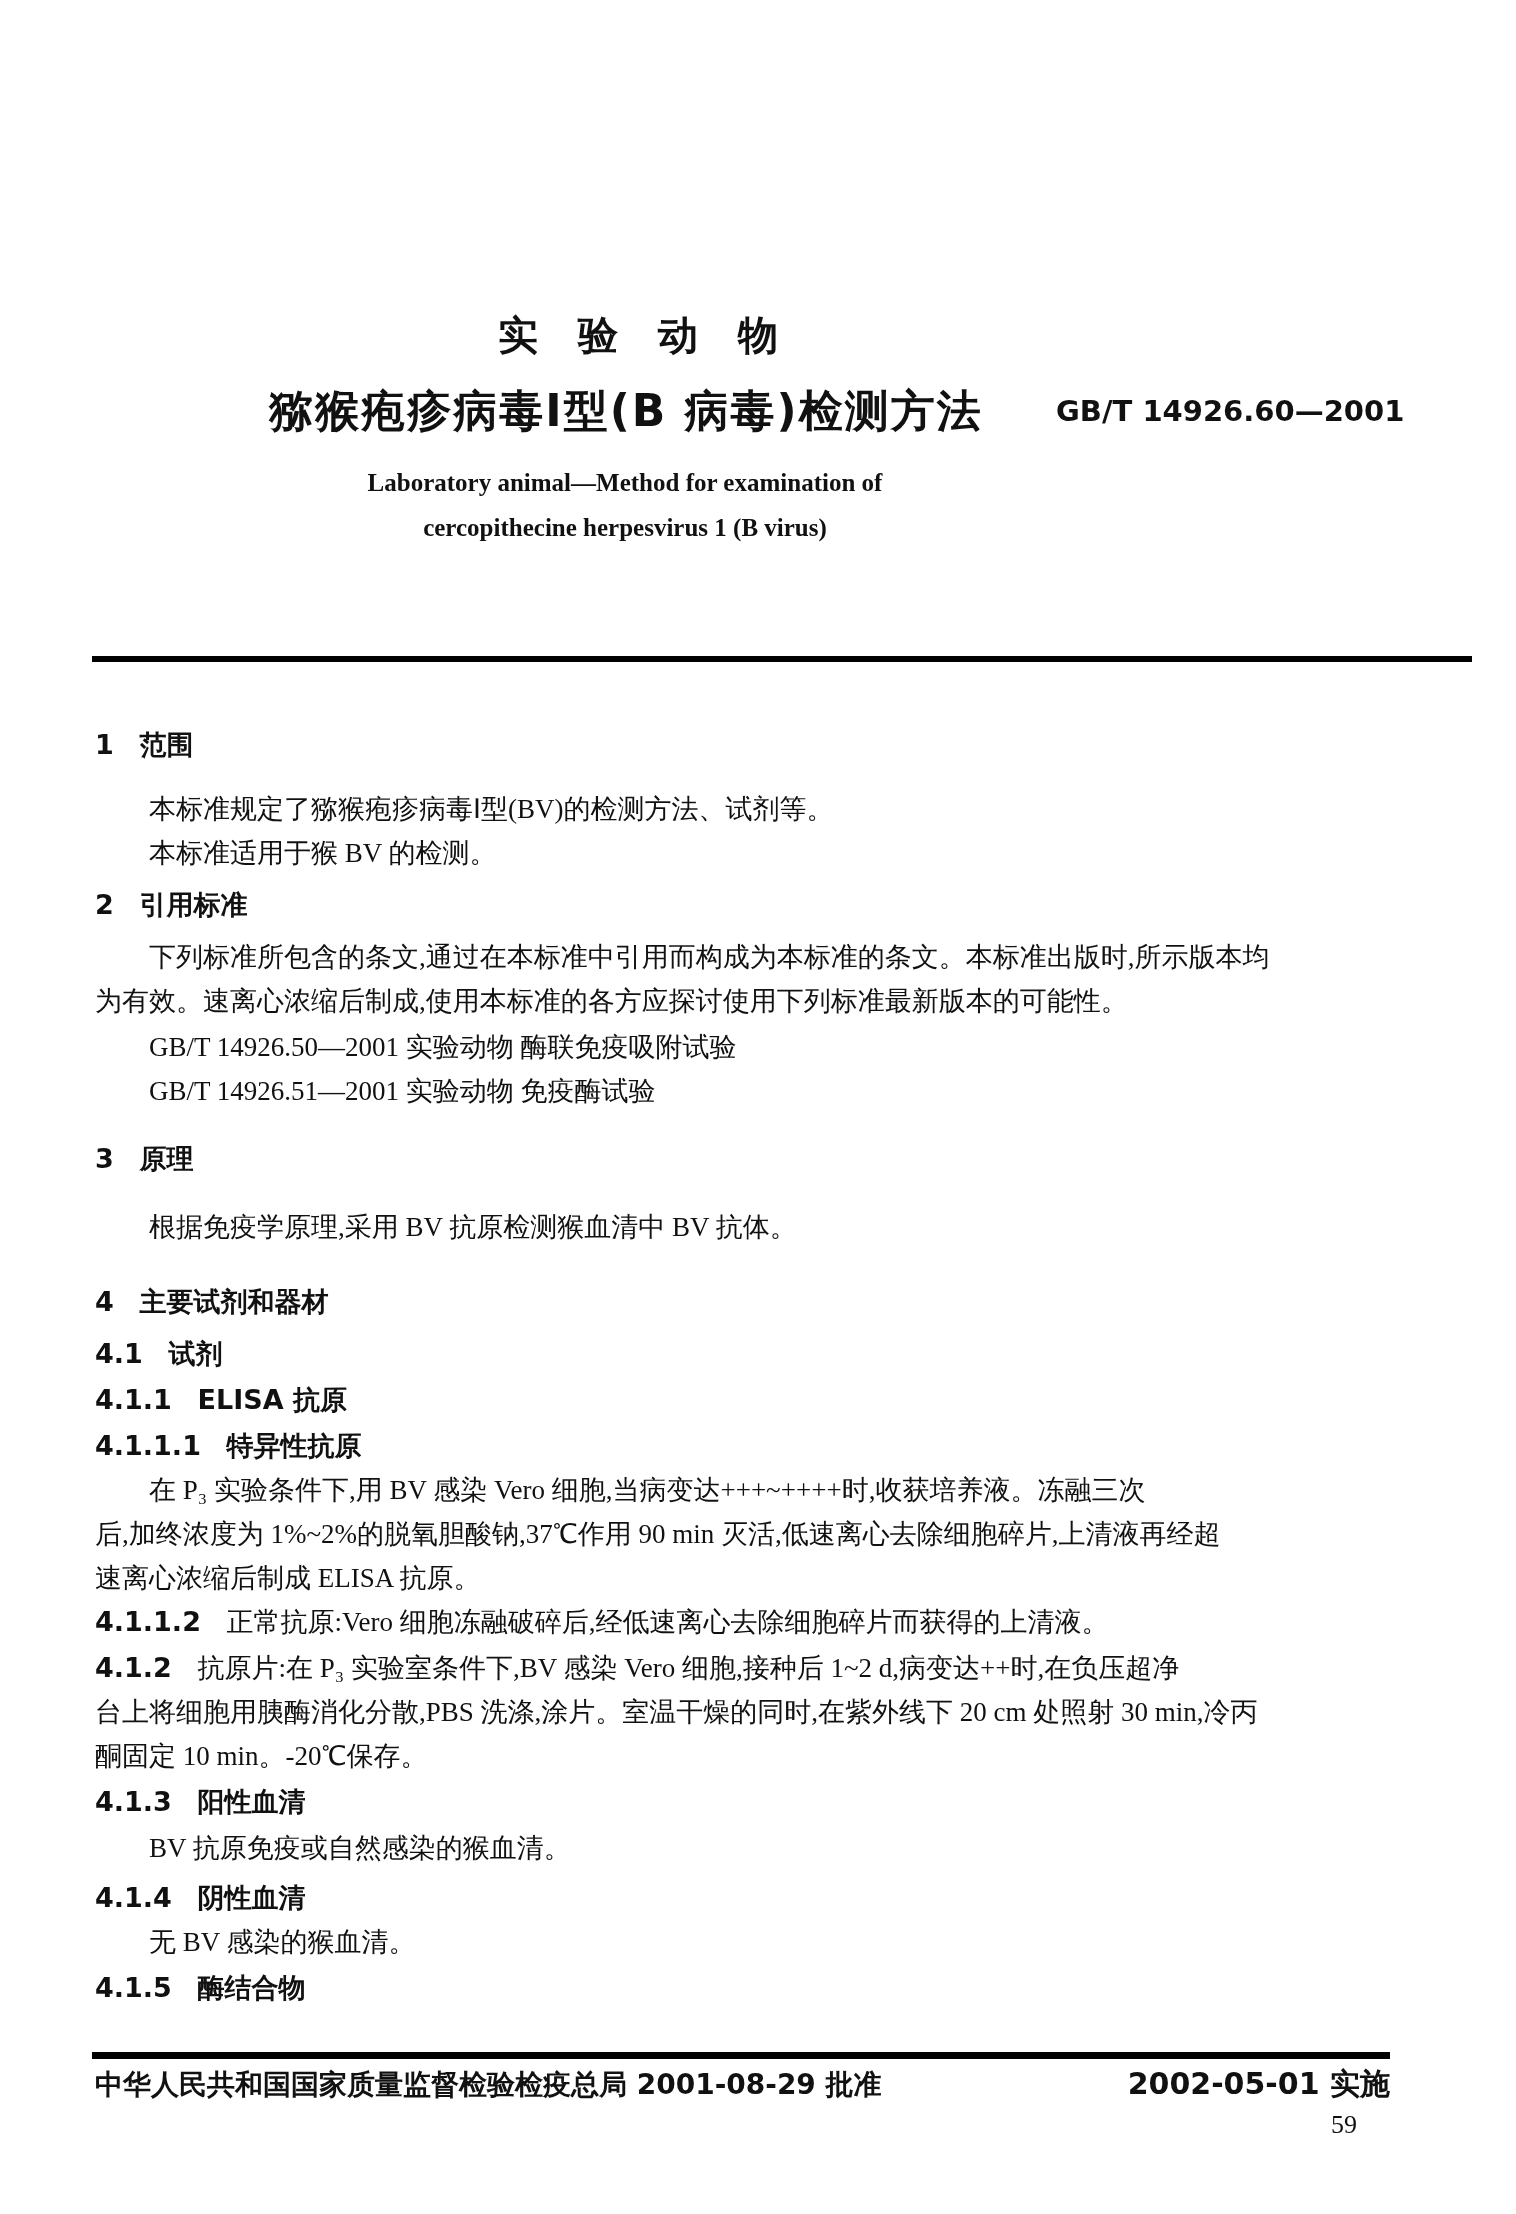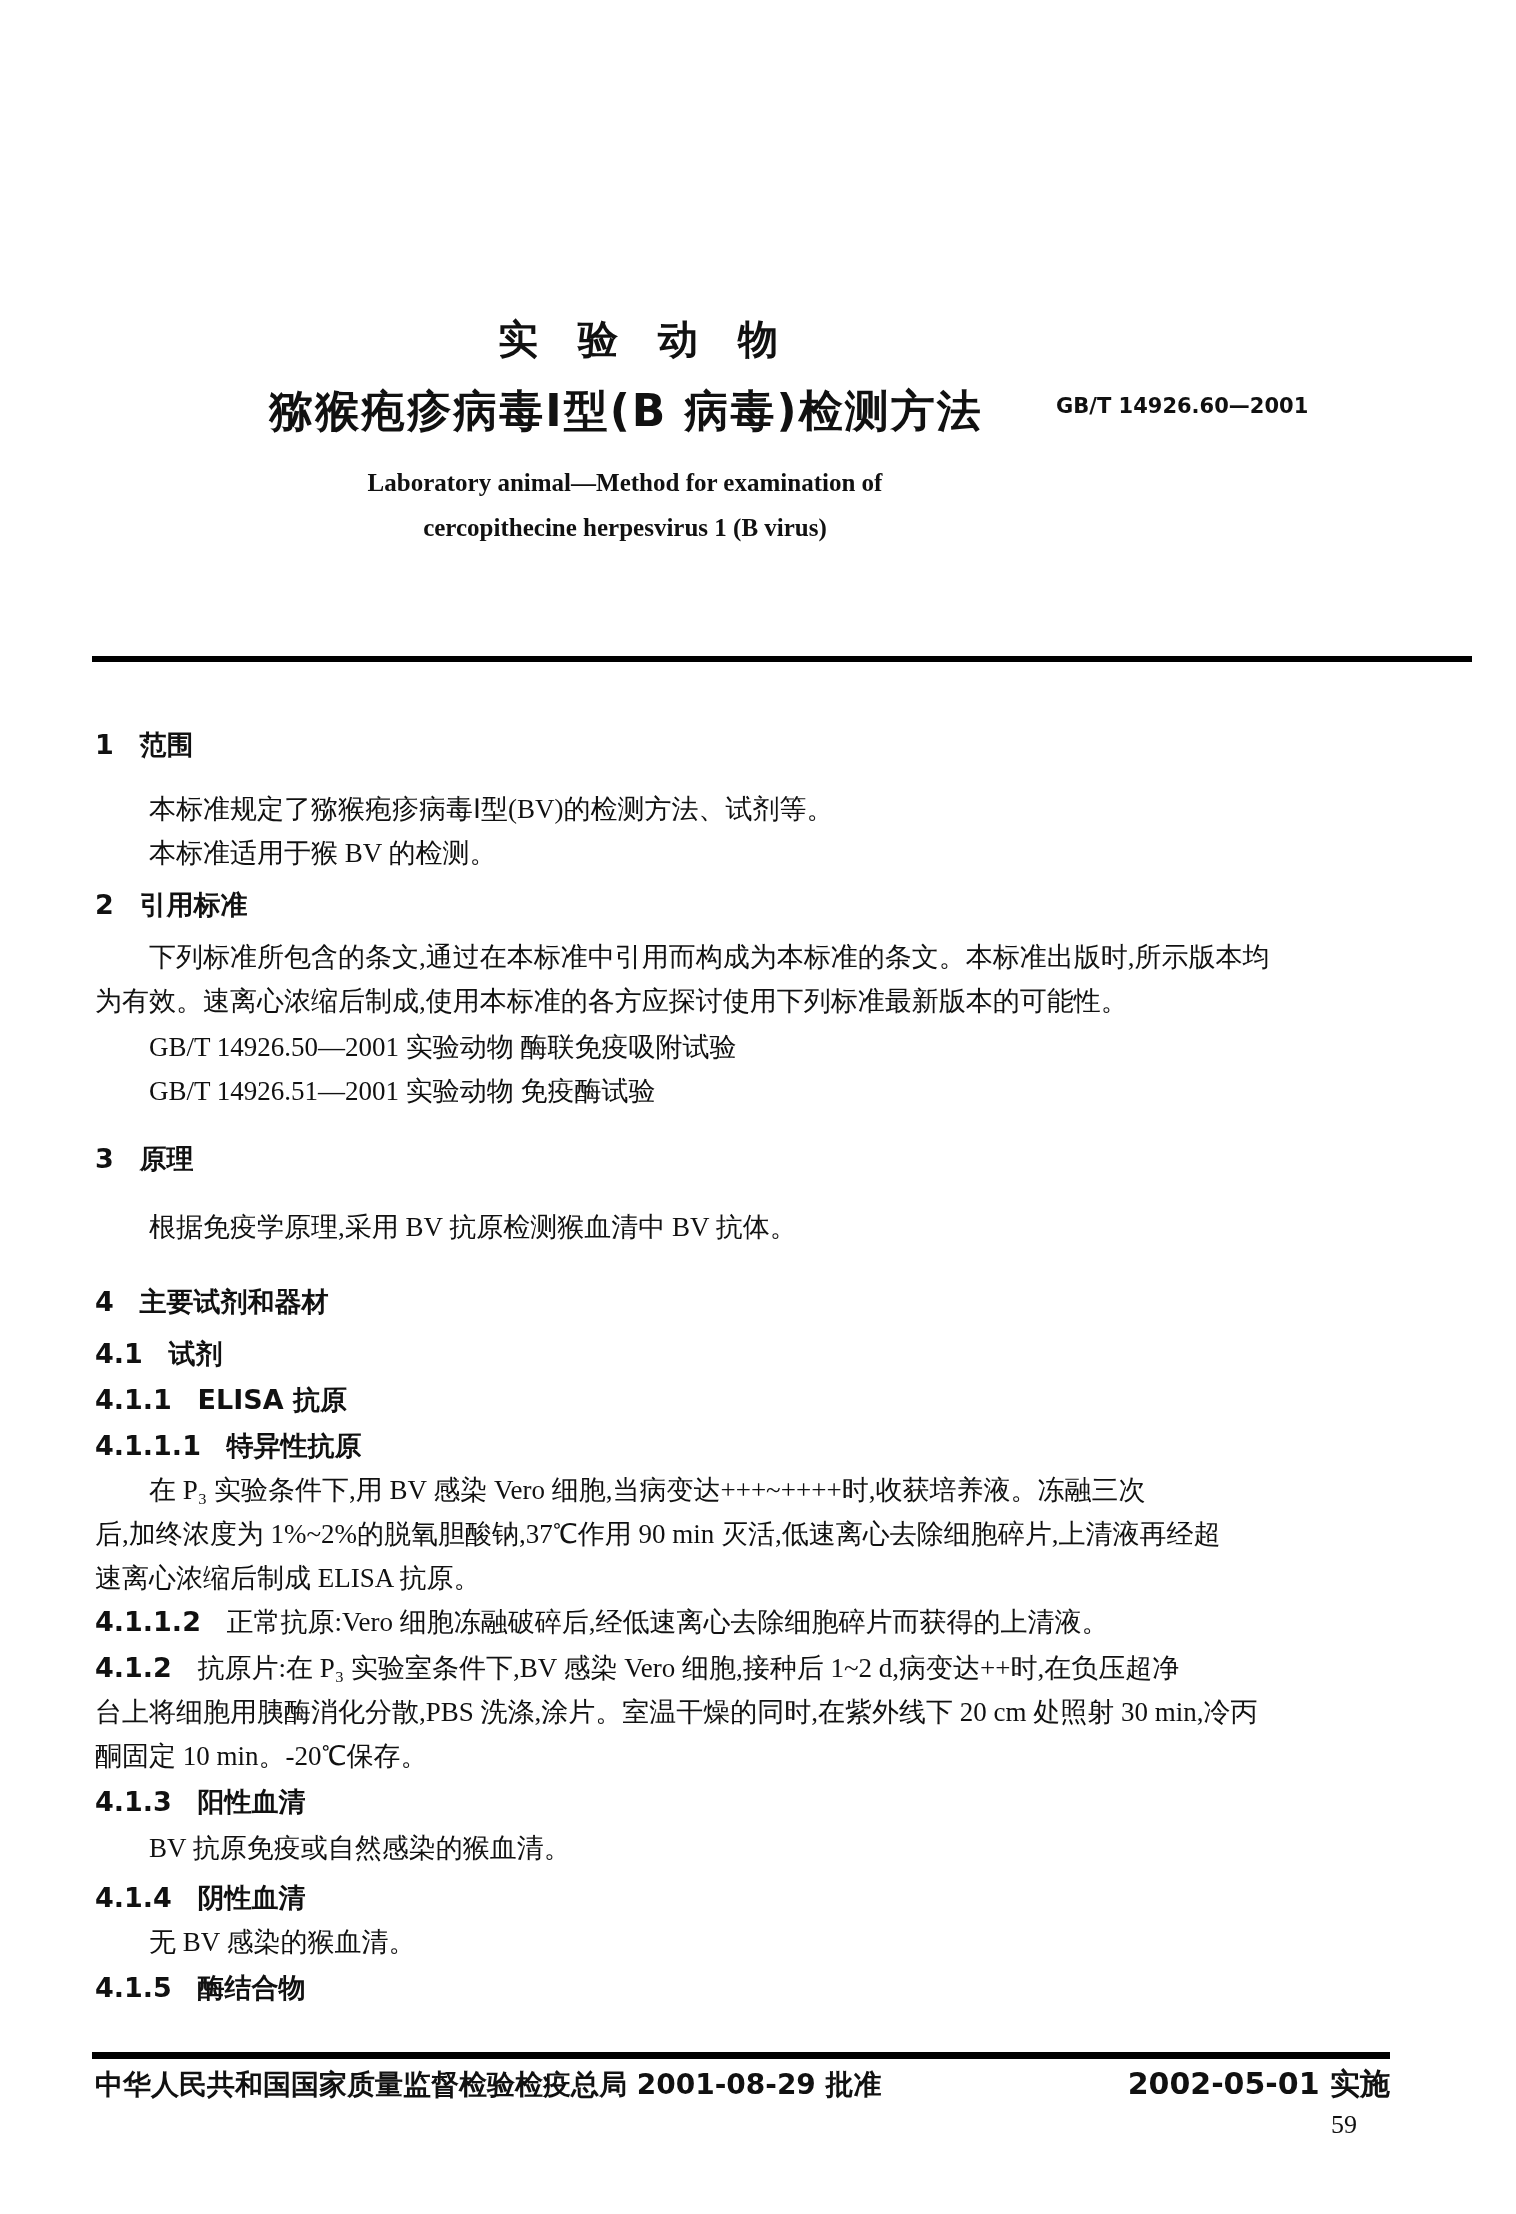--- a/index.html
+++ b/index.html
@@ -10,34 +10,34 @@
   }
   .page{position:absolute;inset:0;overflow:hidden;}
 
   
   .hdr{position:absolute;left:0;top:240px;width:1250px;text-align:center;}
   .std-label{
     font-family:"DejaVu Sans",sans-serif;font-weight:700;
     font-size:34px;line-height:36px;letter-spacing:17px;text-indent:17px;
   }
   .t1{
-    font-family:Liberation Sans, sans-serif;font-weight:700;
+    font-family:Liberation Mono, monospace;font-weight:700;
     font-size:40px;line-height:42px;letter-spacing:40px;text-indent:40px;
     margin-top:78px;
     margin-left:26px;
   }
   .t2{
     font-family:"DejaVu Sans",sans-serif;font-weight:700;
     font-size:44px;line-height:46px;letter-spacing:2px;text-indent:2px;
     margin-top:28px;
   }
   .en{margin-top:26px;font-weight:700;font-size:25px;line-height:45px;}
   .gbt{
     position:absolute;left:1056px;top:394px;
-    font-family:"DejaVu Sans",sans-serif;font-weight:700;font-size:21px;white-space:nowrap;
+    font-family:"DejaVu Sans",sans-serif;font-weight:700;font-size:29px;white-space:nowrap;
   }
   .rule-top{position:absolute;left:92px;top:656px;width:1380px;height:6px;background:#000;}
 
   
   .content{position:absolute;left:95px;top:723px;width:1345px;font-size:27px;}
   .ln{line-height:44px;white-space:nowrap;}
   .ind{text-indent:2em;}
   .hd{font-family:"DejaVu Sans",sans-serif;font-weight:700;}
   .num{font-family:"DejaVu Sans",sans-serif;font-weight:700;margin-right:.95em;}
   .num:empty{display:none;margin:0;}

